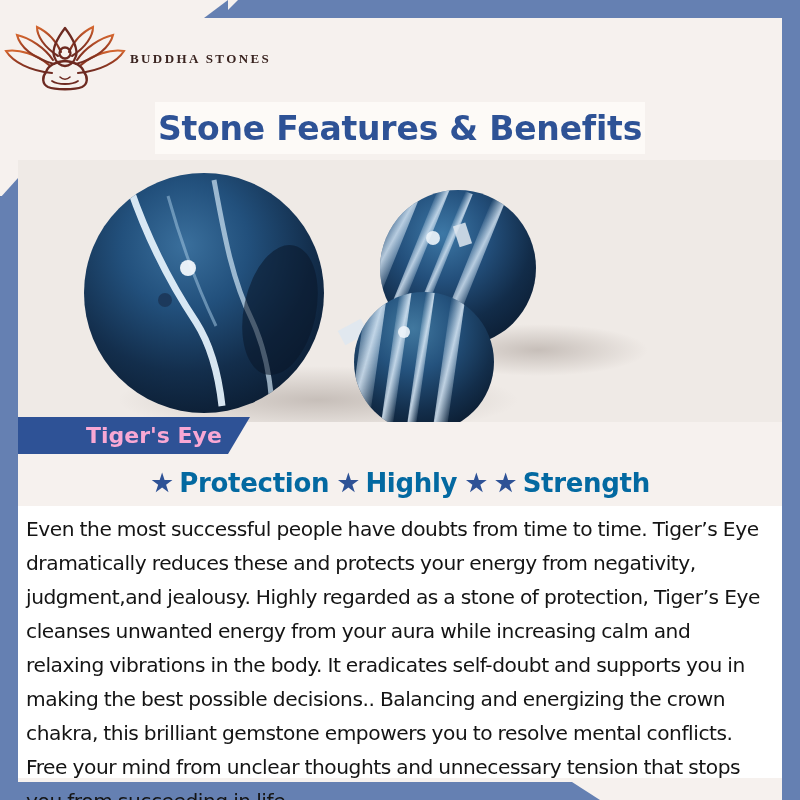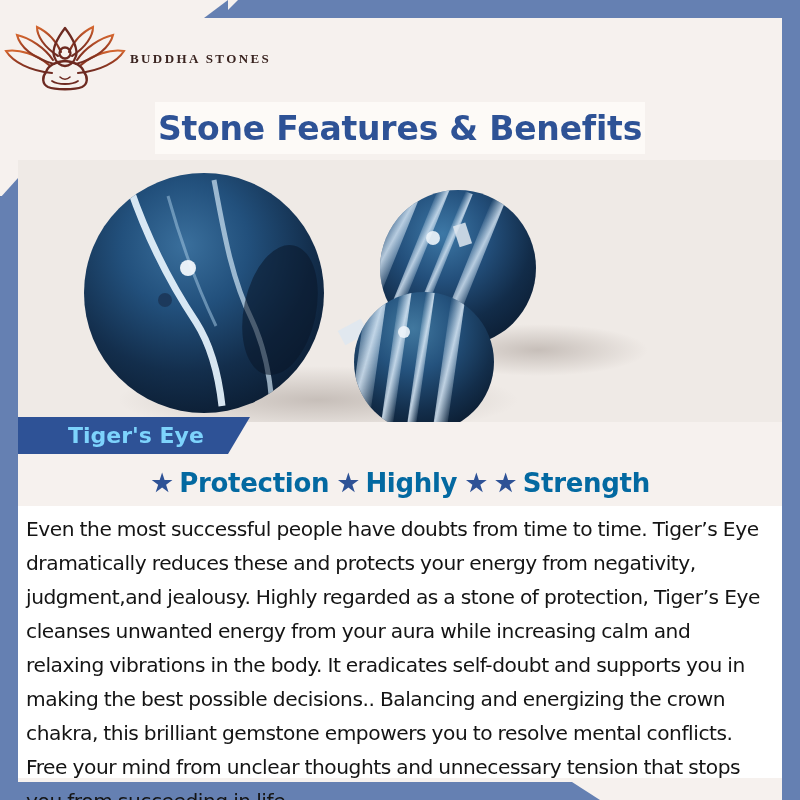--- a/index.html
+++ b/index.html
@@ -141,22 +141,22 @@
     height: 37px;
     background: #2e5296;
     clip-path: polygon(0 0, 100% 0, calc(100% - 22px) 100%, 0 100%);
     display: flex;
     align-items: center;
   }
   .stone-banner-text {
     font-family: "DejaVu Sans", sans-serif;
     font-size: 22px;
     font-weight: 700;
-    color: #7dd3fc;
-    padding-left: 50px;
+    color: #f9a8d4;
+    padding-left: 68px;
     white-space: nowrap;
   }
 
   
   .benefits {
     position: absolute;
     left: 18px;
     top: 462px;
     width: 764px;
     height: 42px;

